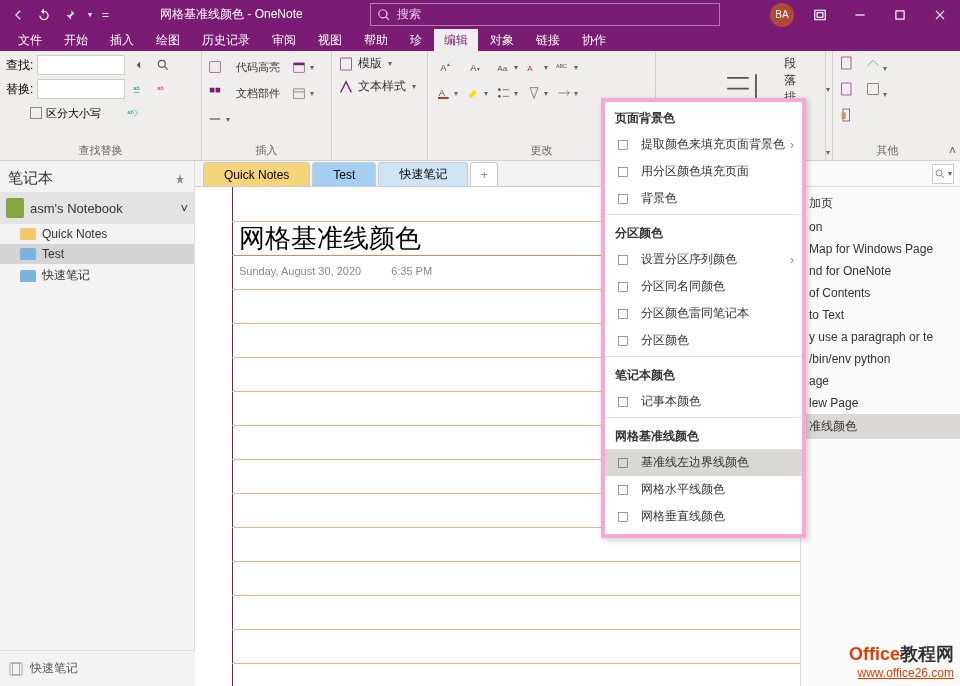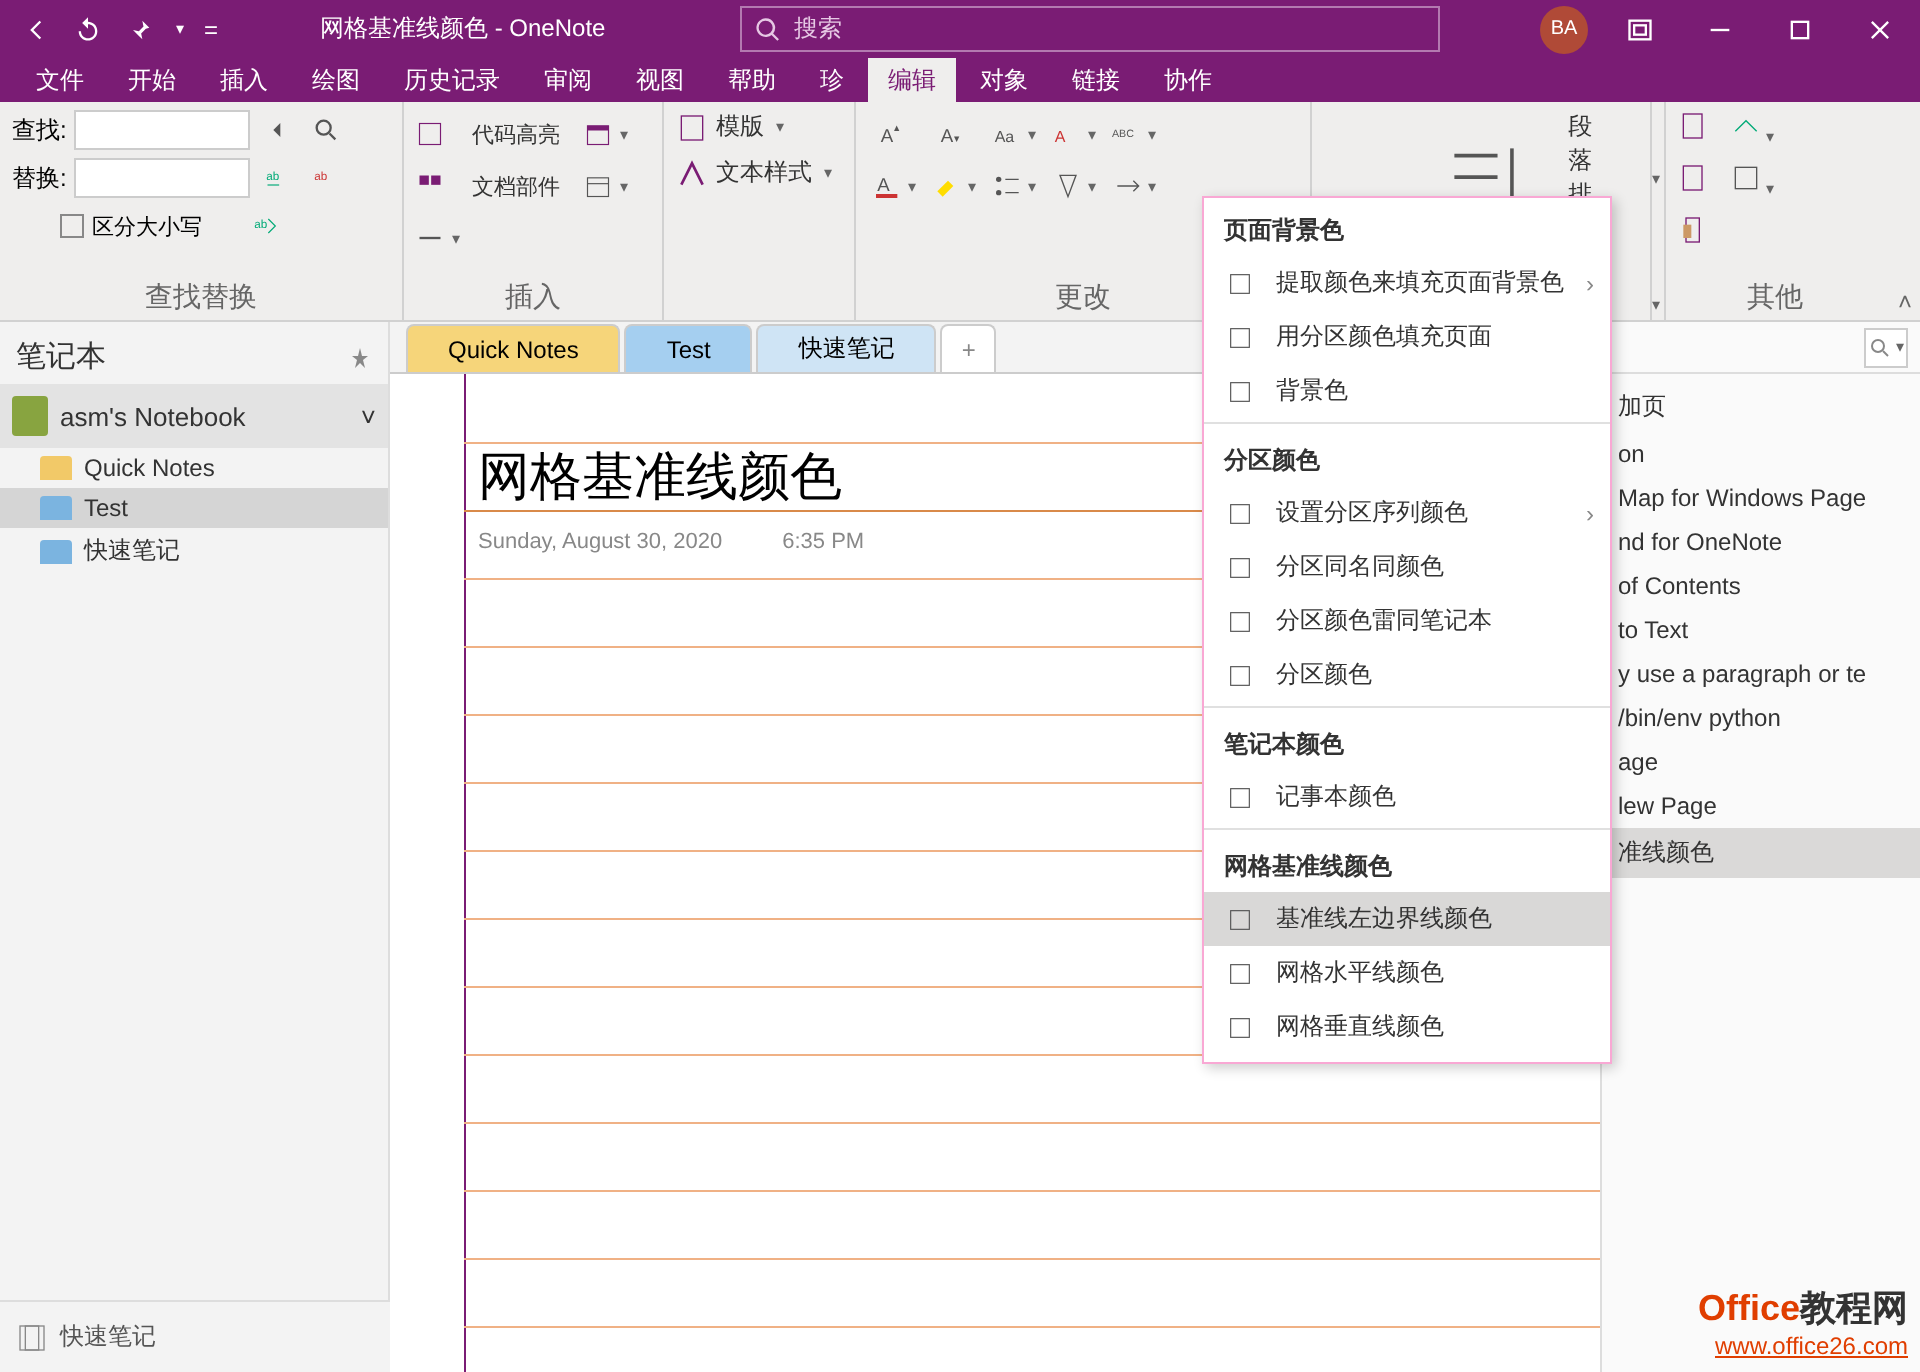--- a/index.html
+++ b/index.html
@@ -12,21 +12,21 @@
   .search-bar svg { width: 14px; height: 14px; fill: #e6c8e4; margin-right: 6px; }
   .title-right { position: absolute; right: 0; top: 0; display: flex; align-items: center; height: 29px; }
   .tr-item { width: 40px; height: 29px; display: flex; align-items: center; justify-content: center; color: #fff; }
   .ba { background: #b04a37; width: 24px; height: 24px; border-radius: 50%; font-size: 10px; display: flex; align-items: center; justify-content: center; margin: 0 6px; }
   .menubar { height: 22px; background: #7a1c74; display: flex; align-items: center; padding-left: 8px; gap: 2px; }
   .menu-item { color: #fff; padding: 3px 10px; font-size: 12px; }
   .menu-item.active { background: #efeeed; color: #7a1c74; }
   .ribbon { height: 110px; background: #efeeed; border-bottom: 1px solid #d1d1d1; display: flex; position: relative; }
   .rgroup { border-right: 1px solid #d1d1d1; padding: 4px 6px 0 6px; display: flex; flex-direction: column; }
   .rgroup .body { flex: 1; }
-  .rgroup .label { text-align: center; font-size: 14px; color: #666; padding-bottom: 2px; }
+  .rgroup .label { text-align: center; font-size: 11px; color: #666; padding-bottom: 2px; }
   .find-row { display: flex; align-items: center; margin-bottom: 4px; gap: 4px; }
   .find-row input { width: 88px; height: 20px; border: 1px solid #ccc; padding: 0 3px; font-size: 12px; }
   .chk { display: flex; align-items: center; gap: 4px; font-size: 11px; margin-left: 24px; }
   .chk .box { width: 12px; height: 12px; border: 1px solid #888; }
   .small-btn { width: 20px; height: 20px; border: 1px solid transparent; display: inline-flex; align-items: center; justify-content: center; }
   .small-btn svg { width: 14px; height: 14px; fill: #555; }
   .insert-body { display: grid; grid-template-columns: repeat(4, 26px); grid-auto-rows: 24px; gap: 2px; }
   .insert-body .cell { display: flex; align-items: center; font-size: 11px; color: #333; gap: 2px; }
   .insert-body svg { width: 14px; height: 14px; fill: #7a1c74; }
   .g3 { display: flex; flex-direction: column; gap: 6px; width: 110px; }
@@ -73,21 +73,21 @@
   .right-pane .item.sel { background: #dad9d8; box-shadow: inset 3px 0 0 #7a1c74; }
 
   .status-left { position: absolute; left: 0; bottom: 0; height: 36px; width: 195px; background: #f3f3f3; border-top: 1px solid #ddd; display: flex; align-items: center; gap: 6px; padding-left: 8px; font-size: 12px; color: #555; }
   .watermark { position: absolute; right: 6px; bottom: 6px; text-align: right; }
   .watermark .l1 { font-size: 18px; font-weight: bold; }
   .watermark .l1 .o { color: #e03e00; }
   .watermark .l1 .t { color: #333; }
   .watermark .l2 { font-size: 12px; color: #e03e00; text-decoration: underline; }
 
   
-  .dropdown { position: absolute; left: 601px; top: 98px; width: 205px; background: #fff; border: 1px solid #f9a8d4; box-shadow: 2px 2px 6px rgba(0,0,0,0.2); z-index: 50; padding-bottom: 4px; }
+  .dropdown { position: absolute; left: 601px; top: 98px; width: 205px; background: #fff; border: 4px solid #f9a8d4; box-shadow: 2px 2px 6px rgba(0,0,0,0.2); z-index: 50; padding-bottom: 4px; }
   .dd-header { font-size: 12px; font-weight: bold; color: #333; padding: 8px 10px 4px 10px; }
   .dd-item { display: flex; align-items: center; gap: 10px; padding: 5px 10px; font-size: 12px; color: #333; position: relative; }
   .dd-item.hover { background: #d9d8d7; }
   .dd-item .ico { width: 16px; height: 16px; display: flex; align-items: center; justify-content: center; }
   .dd-item .ico svg { width: 14px; height: 14px; fill: #555; }
   .dd-item .arrow { position: absolute; right: 8px; color: #888; }
   .dd-sep { height: 1px; background: #e0e0e0; margin: 2px 0; }
   .dd-trigger { position: absolute; left: 601px; top: 71px; width: 42px; height: 26px; background: #d0d0d0; border: 1px solid #aaa; display: flex; align-items: center; justify-content: center; z-index: 49; }
   .dd-trigger svg { width: 16px; height: 16px; fill: #555; }
   .caret { font-size: 8px; color: #666; margin-left: 2px; }

